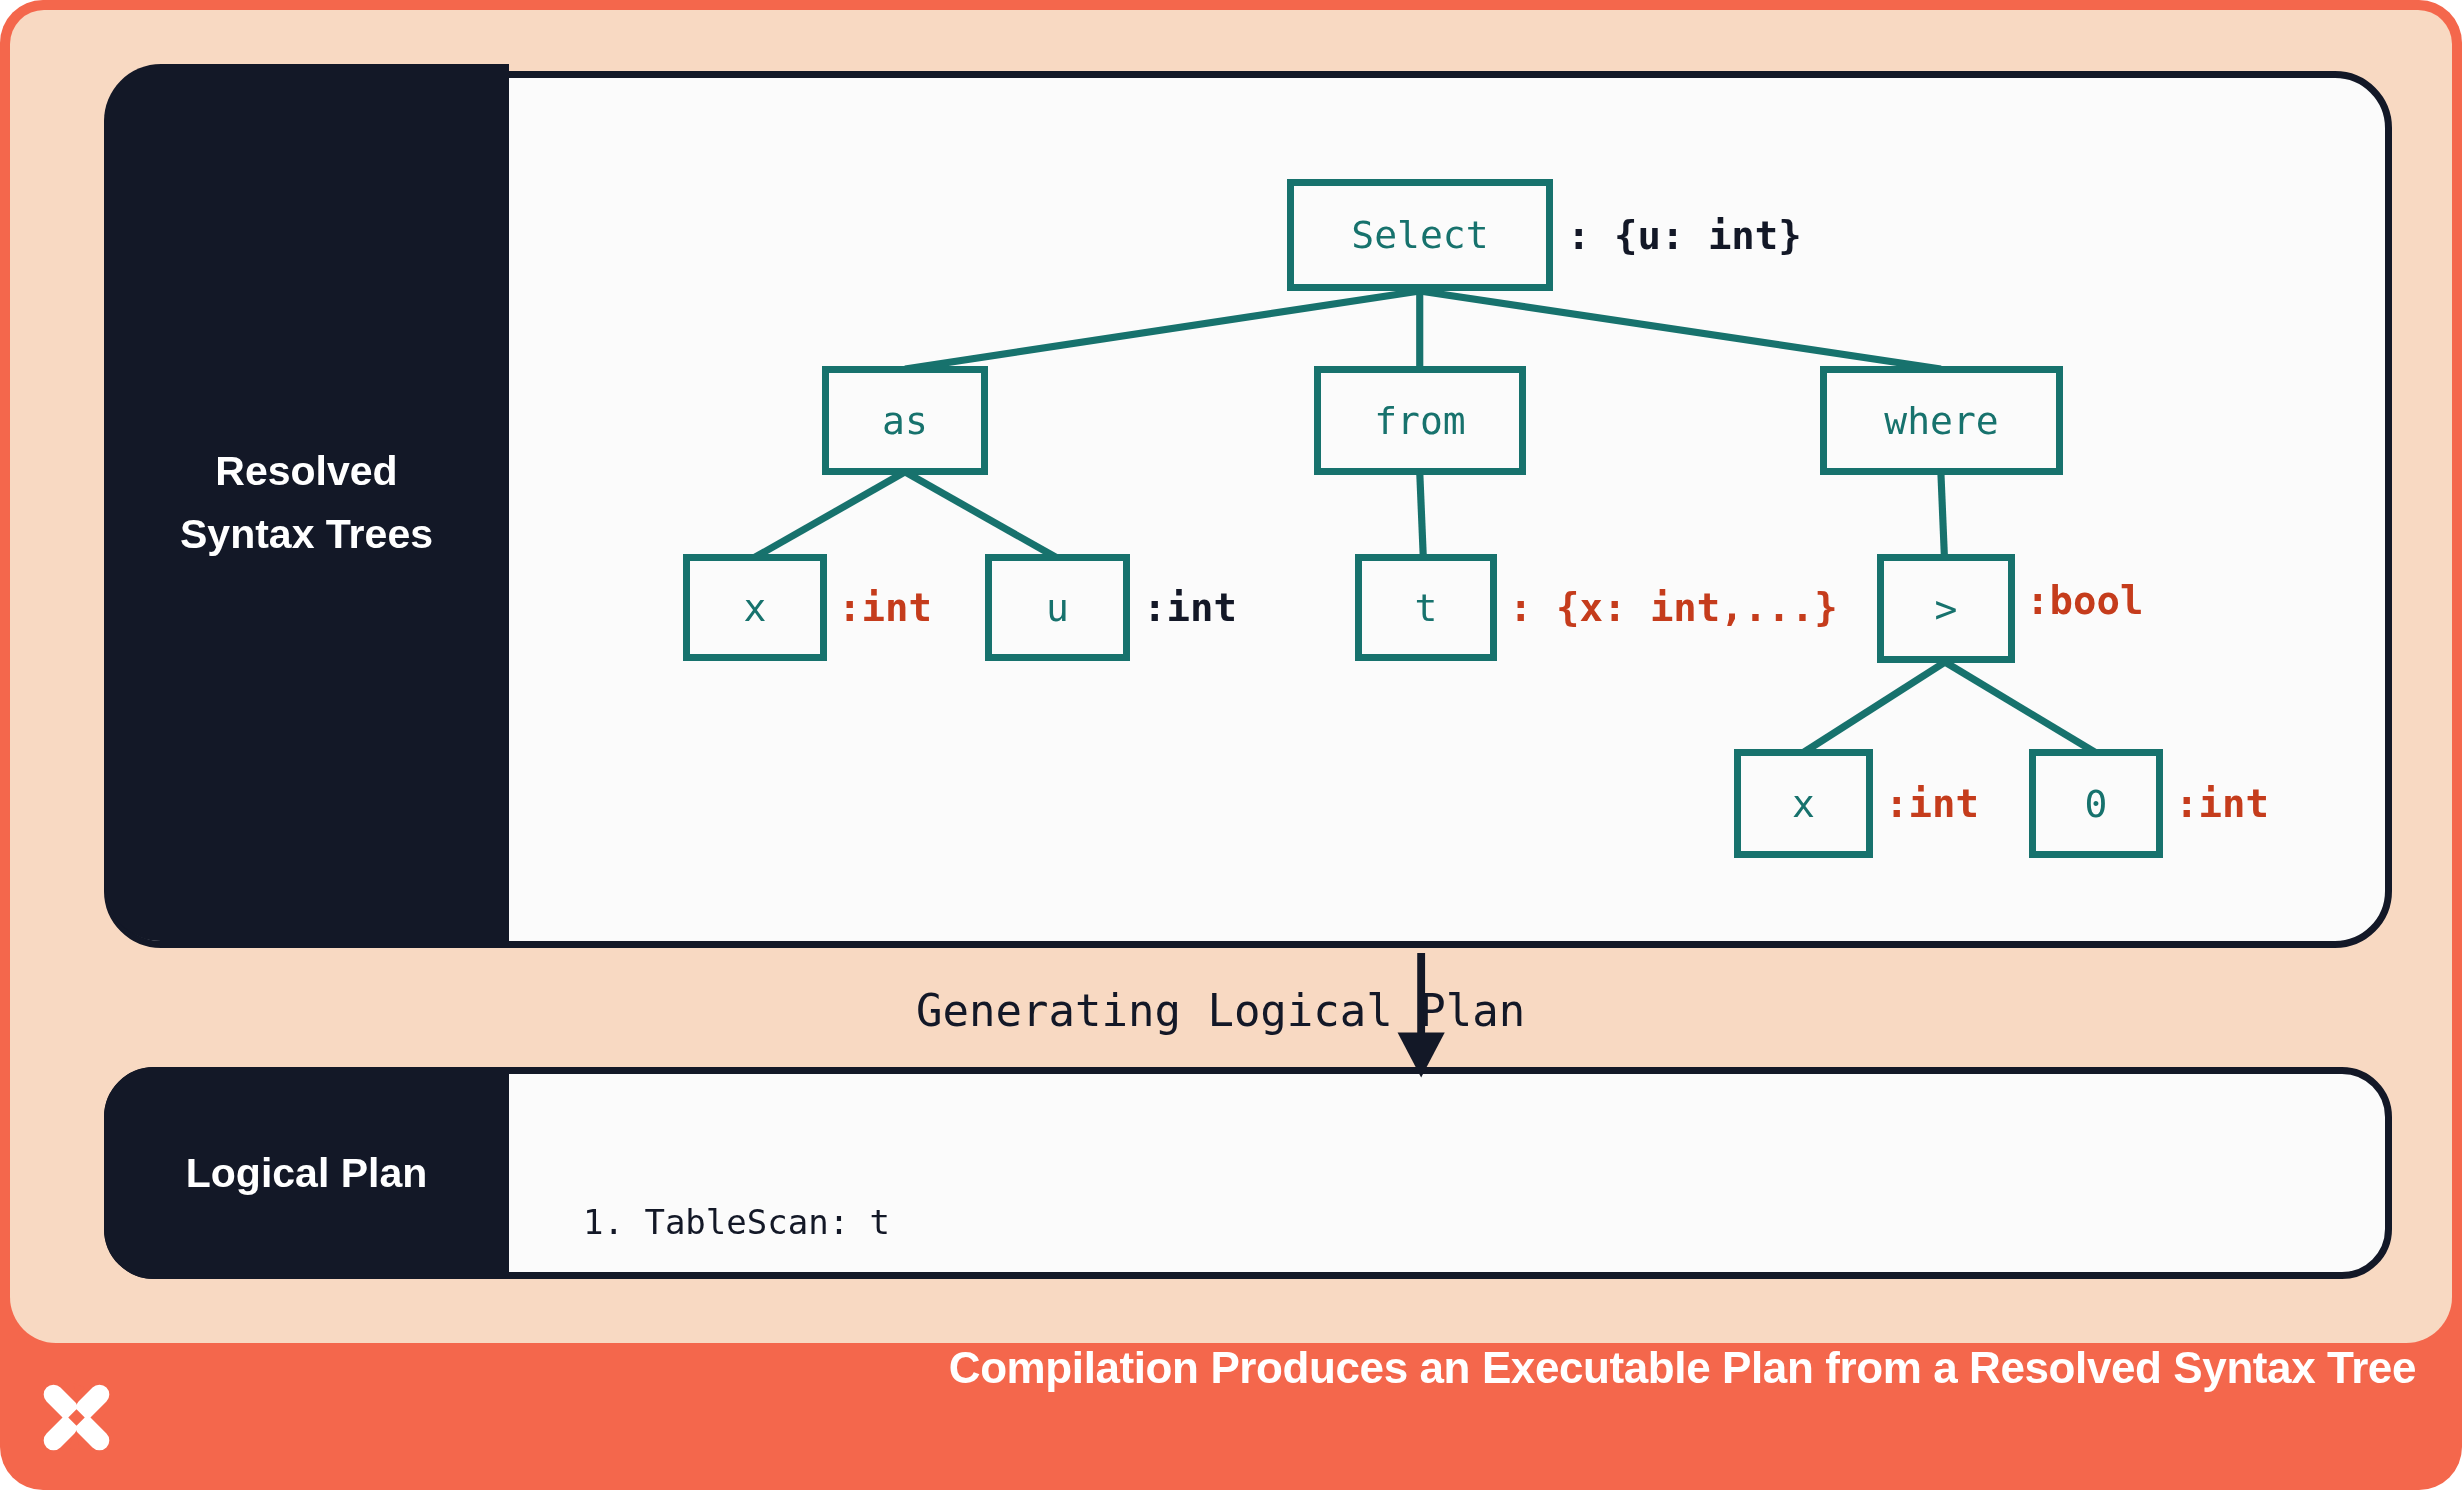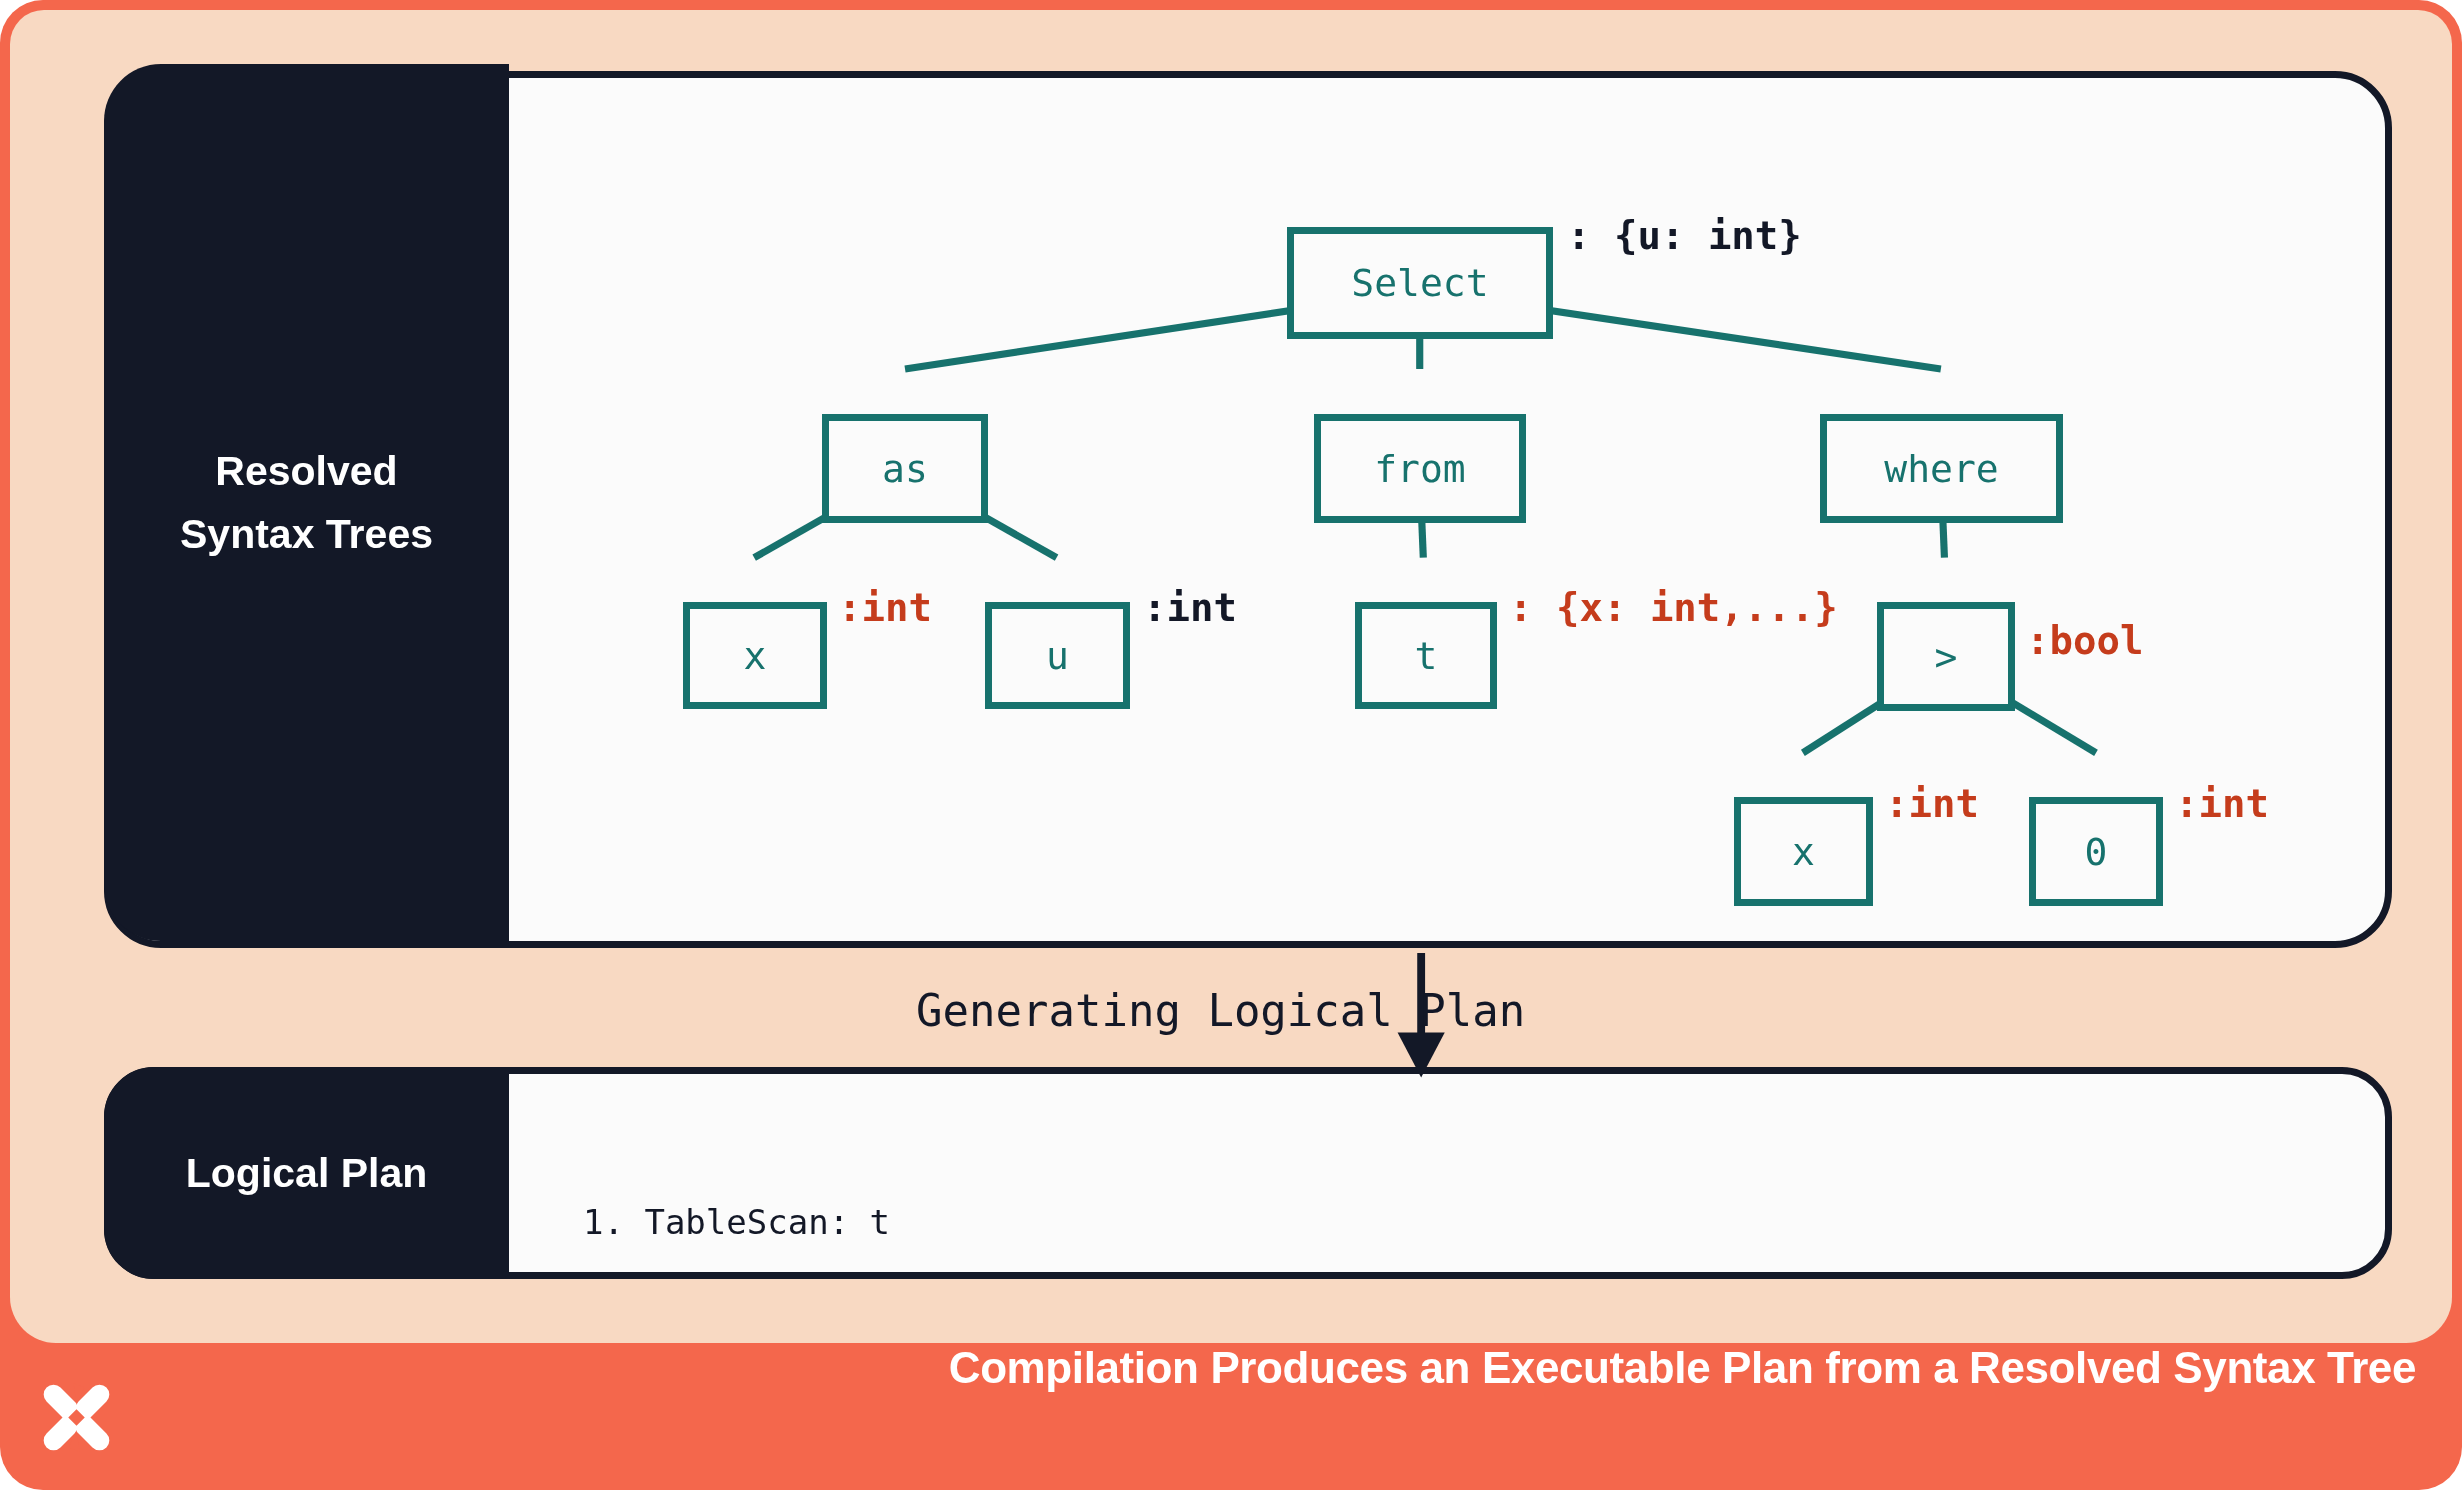--- a/index.html
+++ b/index.html
@@ -63,21 +63,21 @@
   .overlay polygon.arrow-head{fill:var(--navy);}
 
   
   .node{
     position:absolute;
     background:var(--paper);
     border:7.9px solid var(--teal);
     box-sizing:border-box;
     display:flex;align-items:center;justify-content:center;
     font-family:"DejaVu Sans Mono", monospace;
-    font-size:38px;color:var(--teal);margin-top:48px;
+    font-size:38px;color:var(--teal);
   }
   .ann{
     position:absolute;
     display:flex;align-items:center;
     font-family:"DejaVu Sans Mono", monospace;
     font-weight:bold;font-size:39px;
     white-space:pre;
   }
   .ann.red{color:var(--red);}
   .ann.navy{color:var(--navy);}
@@ -170,21 +170,21 @@
   <div class="ann navy" style="left:1143px;top:554px;height:107px">:int</div>
 
   <div class="node" style="left:1355px;top:554px;width:142px;height:107px">
     <span>t</span>
   </div>
   <div class="ann red" style="left:1509px;top:554px;height:107px">: {x: int,...}</div>
 
   <div class="node" style="left:1877px;top:554px;width:138px;height:109px">
     <span>&gt;</span>
   </div>
-  <div class="ann red" style="left:2026px;top:586px;height:109px">:bool</div>
+  <div class="ann red" style="left:2026px;top:546px;height:109px">:bool</div>
 
   <div class="node" style="left:1734px;top:749px;width:139px;height:109px">
     <span>x</span>
   </div>
   <div class="ann red" style="left:1885px;top:749px;height:109px">:int</div>
 
   <div class="node" style="left:2029px;top:749px;width:134px;height:109px">
     <span>0</span>
   </div>
   <div class="ann red" style="left:2175px;top:749px;height:109px">:int</div>

